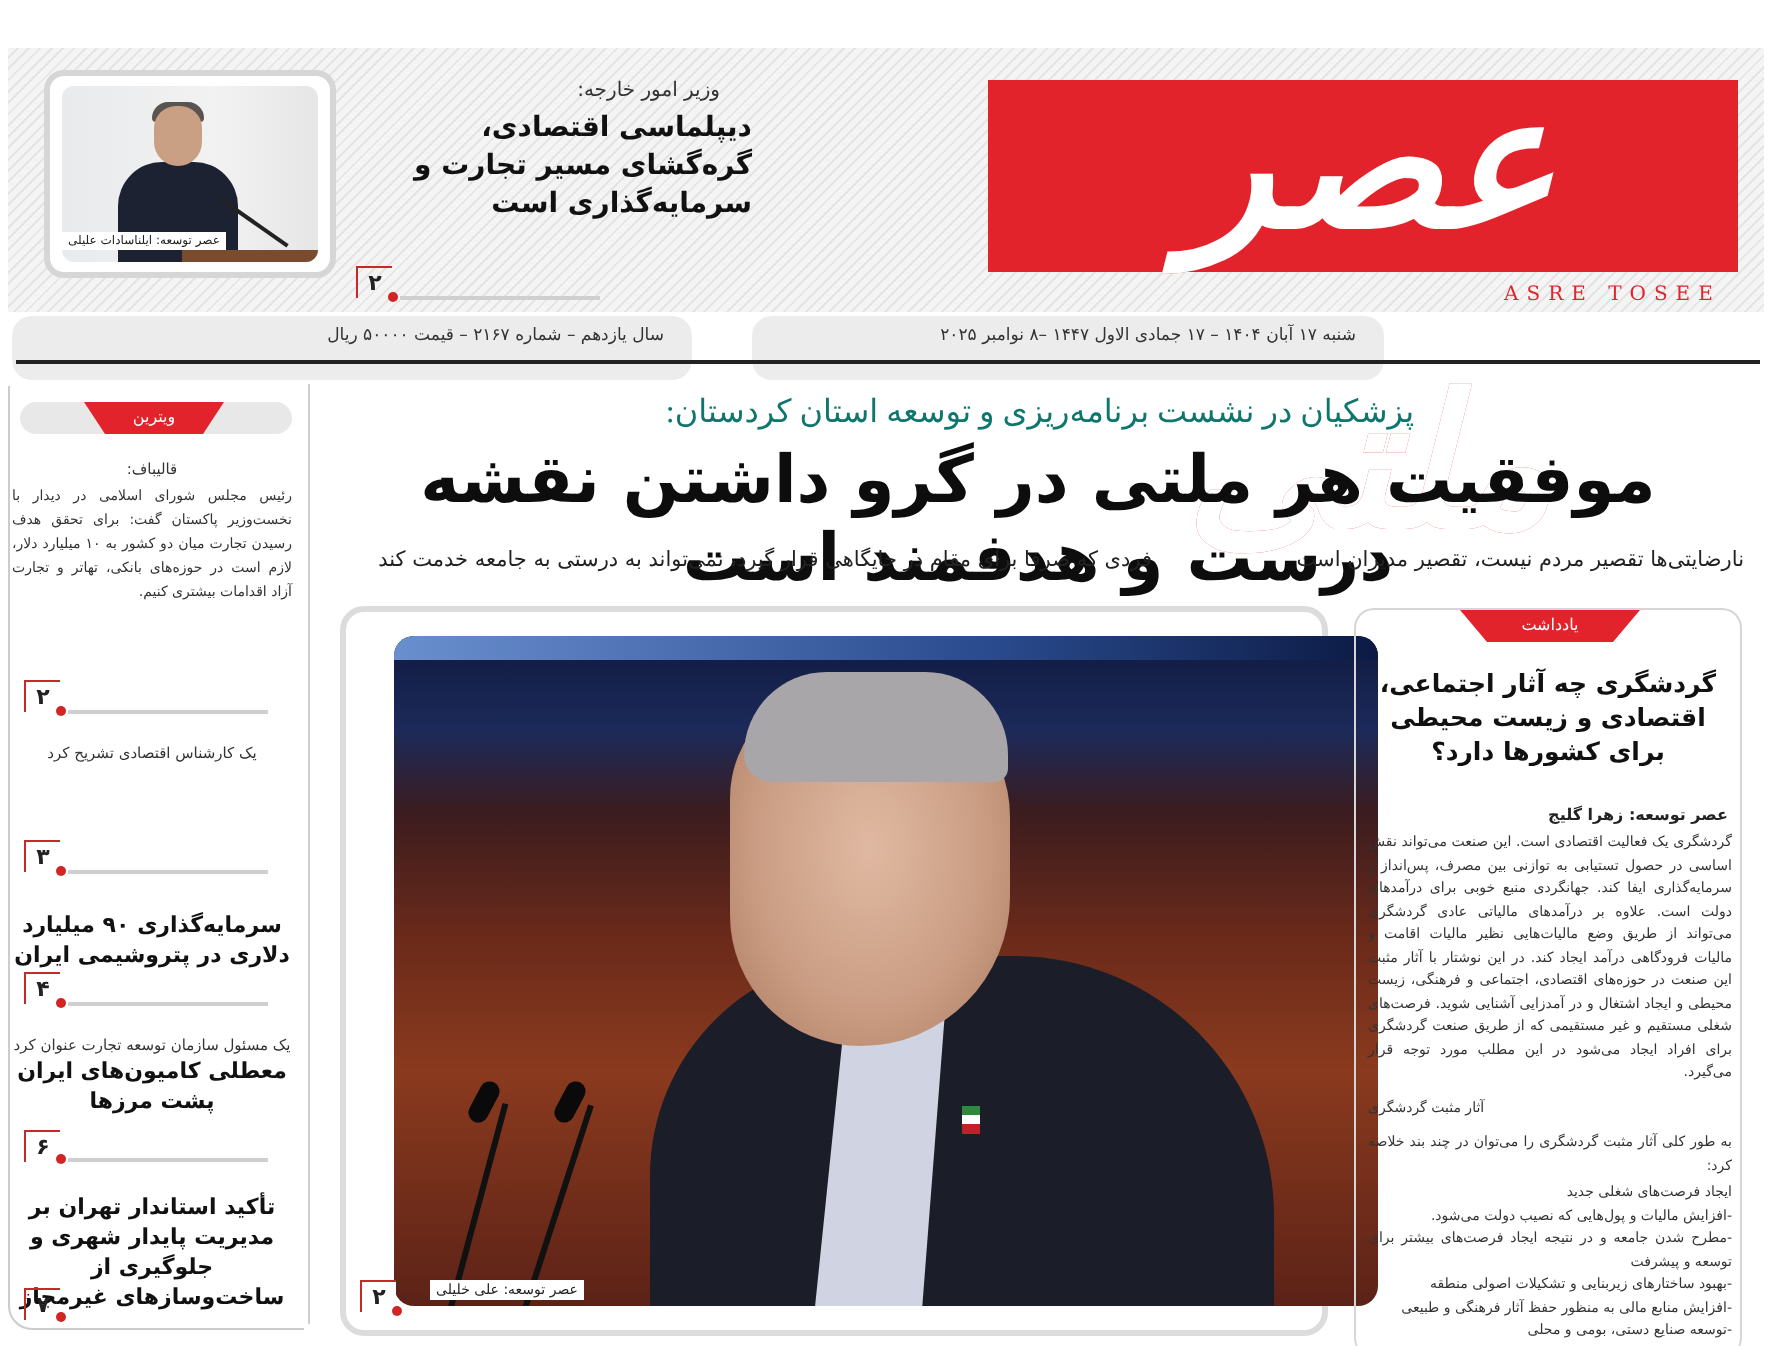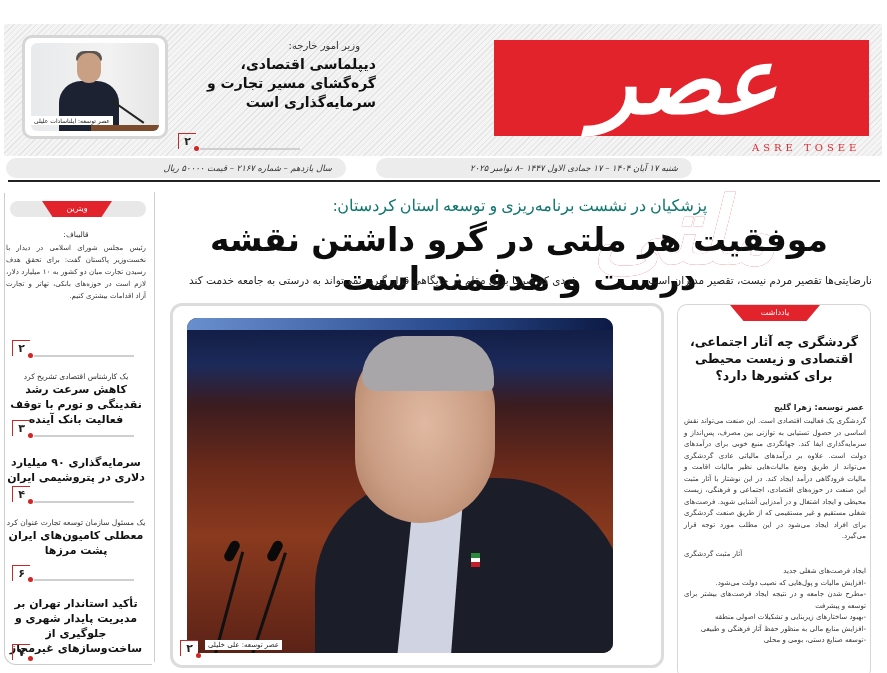--- a/index.html
+++ b/index.html
@@ -62,22 +62,22 @@
   .teaser-title { position: absolute; left: 176px; top: 55px; width: 200px; font-size: 14px; font-weight: bold; line-height: 19px; color: #111; }
 
   .page-num {
     position: absolute; width: 18px; height: 16px; border: 1.5px solid #c52a2a; border-right: none; border-bottom: none;
     font-size: 11px; font-weight: bold; text-align: center; line-height: 15px; color: #222;
   }
   .page-num-line { position: absolute; height: 1.5px; background: #cfcfcf; }
   .page-num-dot { position: absolute; width: 5px; height: 5px; border-radius: 50%; background: #d02525; }
 
   .info-bar {
-    position: absolute; top: 158px; height: 20px; background: #ececec; border-radius: 10px;
-    font-size: 8.5px; color: #333; line-height: 20px; padding: 0 14px; white-space: nowrap; font-style: italic;
+    position: absolute; top: 158px; height: 32px; background: #ececec; border-radius: 10px;
+    font-size: 8.5px; color: #333; line-height: 20px; padding: 0 14px; white-space: nowrap;
   }
   .rule { position: absolute; left: 8px; top: 180px; width: 872px; height: 1.5px; background: #222; }
 
   .vsep { position: absolute; left: 154px; top: 192px; width: 1px; height: 470px; background: #cfcfcf; }
 
   .side-box { position: absolute; left: 4px; top: 193px; width: 148px; height: 472px; border-bottom: 1px solid #ccc; border-left: 1px solid #ccc; border-radius: 0 0 0 12px; }
   .tab-pill { position: absolute; height: 16px; background: #e8e8e8; border-radius: 9px; }
   .tab-red {
     position: absolute; height: 16px; background: #e3232b; color: #fff; font-size: 8px; text-align: center; line-height: 15px;
     clip-path: polygon(0 0, 100% 0, 85% 100%, 15% 100%);
@@ -90,21 +90,21 @@
   .main-kicker { position: absolute; left: 170px; top: 196px; width: 700px; text-align: center; font-size: 16px; color: #0f766e; font-family: Liberation Serif, serif; }
   .main-title { position: absolute; left: 166px; top: 220px; width: 706px; text-align: center; font-size: 33px; font-weight: bold; letter-spacing: -1.5px; color: #0d0d0d; }
   .sub-right { position: absolute; left: 620px; top: 274px; width: 252px; font-size: 10.5px; color: #222; text-align: right; }
   .sub-left { position: absolute; left: 176px; top: 274px; width: 400px; font-size: 10.5px; color: #222; text-align: right; }
 
   .main-photo-frame {
     position: absolute; left: 170px; top: 303px; width: 494px; height: 365px;
     border: 3px solid #dcdcdc; border-radius: 12px; background: #fff;
   }
   .main-photo {
-    position: absolute; left: 14px; top: 12px; width: 426px; height: 335px; border-radius: 10px; overflow: hidden;
+    position: absolute; left: 24px; top: 12px; width: 492px; height: 335px; border-radius: 10px; overflow: hidden;
     background: linear-gradient(180deg, #0f1a3f 0%, #1c2a5a 14%, #3b1c1f 26%, #6b2a1a 45%, #8a3a1e 65%, #5c2217 100%);
   }
   .main-photo .screen-glow { position: absolute; left: 0; top: 0; width: 100%; height: 12px; background: linear-gradient(90deg,#6a8fcf,#2a4c8f 60%,#0c1a44); }
   .main-photo .jacket { position: absolute; left: 128px; top: 160px; width: 312px; height: 200px; background: #1b1d29; border-radius: 110px 130px 0 0; }
   .main-photo .shirt { position: absolute; left: 200px; top: 175px; width: 90px; height: 175px; background: #cfd3e2; clip-path: polygon(30% 0, 85% 0, 70% 100%, 10% 100%); }
   .main-photo .face { position: absolute; left: 168px; top: 25px; width: 140px; height: 180px; background: radial-gradient(ellipse at 50% 45%, #e0b9a2 0%, #c99c82 60%, #a9785f 100%); border-radius: 60px 70px 80px 70px; }
   .main-photo .hair { position: absolute; left: 175px; top: 18px; width: 132px; height: 55px; background: #a8a6a8; border-radius: 60px 60px 10px 20px; }
   .main-photo .pin { position: absolute; left: 284px; top: 235px; width: 9px; height: 14px; background: linear-gradient(180deg,#2c8a3c 0 33%,#ffffff 33% 66%,#c21f2b 66%); }
   .main-photo .mic1 { position: absolute; left: 40px; top: 232px; width: 3px; height: 110px; background: #111; transform: rotate(15deg); }
   .main-photo .mic2 { position: absolute; left: 80px; top: 232px; width: 3px; height: 110px; background: #111; transform: rotate(18deg); }
@@ -158,21 +158,20 @@
 <div class="side-item" style="top:230px;">
   <div class="side-kicker">قالیباف:</div>
   <div class="side-body">رئیس مجلس شورای اسلامی در دیدار با نخست‌وزیر پاکستان گفت: برای تحقق هدف رسیدن تجارت میان دو کشور به ۱۰ میلیارد دلار، لازم است در حوزه‌های بانکی، تهاتر و تجارت آزاد اقدامات بیشتری کنیم.</div>
 </div>
 <div class="page-num" style="left:12px; top:340px;">۲</div>
 <div class="page-num-dot" style="left:28px; top:353px;"></div>
 <div class="page-num-line" style="left:34px; top:355px; width:100px;"></div>
 
 <div class="side-item" style="top:372px;">
   <div class="side-kicker">یک کارشناس اقتصادی تشریح کرد</div>
-  <div class="side-title">کاهش سرعت رشد نقدینگی و تورم با توقف فعالیت بانک آینده</div>
 </div>
 <div class="page-num" style="left:12px; top:420px;">۳</div>
 <div class="page-num-dot" style="left:28px; top:433px;"></div>
 <div class="page-num-line" style="left:34px; top:435px; width:100px;"></div>
 
 <div class="side-item" style="top:455px;">
   <div class="side-title">سرمایه‌گذاری ۹۰ میلیارد دلاری در پتروشیمی ایران</div>
 </div>
 <div class="page-num" style="left:12px; top:486px;">۴</div>
 <div class="page-num-dot" style="left:28px; top:499px;"></div>
@@ -215,20 +214,21 @@
 <div class="page-num" style="left:180px; top:640px; background:#fff;">۲</div>
 <div class="page-num-dot" style="left:196px; top:653px;"></div>
 
 <div class="note-box"></div>
 <div class="tab-red" style="left:730px; top:305px; width:90px;">یادداشت</div>
 <div class="note-title">گردشگری چه آثار اجتماعی، اقتصادی و زیست محیطی برای کشورها دارد؟</div>
 <div class="note-author">عصر توسعه: زهرا گلیج</div>
 <div class="note-body">
   <p>گردشگری یک فعالیت اقتصادی است. این صنعت می‌تواند نقش اساسی در حصول تستیابی به توازنی بین مصرف، پس‌انداز و سرمایه‌گذاری ایفا کند. جهانگردی منبع خوبی برای درآمدهای دولت است. علاوه بر درآمدهای مالیاتی عادی گردشگری می‌تواند از طریق وضع مالیات‌هایی نظیر مالیات اقامت و مالیات فرودگاهی درآمد ایجاد کند. در این نوشتار با آثار مثبت این صنعت در حوزه‌های اقتصادی، اجتماعی و فرهنگی، زیست محیطی و ایجاد اشتغال و در آمدزایی آشنایی شوید. فرصت‌های شغلی مستقیم و غیر مستقیمی که از طریق صنعت گردشگری برای افراد ایجاد می‌شود در این مطلب مورد توجه قرار می‌گیرد.</p>
   <p class="center">آثار مثبت گردشگری</p>
+  <p style="margin-bottom:2px;">به طور کلی آثار مثبت گردشگری را می‌توان در چند بند خلاصه کرد:</p>
   <div>ایجاد فرصت‌های شغلی جدید</div>
   <div>-افزایش مالیات و پول‌هایی که نصیب دولت می‌شود.</div>
   <div>-مطرح شدن جامعه و در نتیجه ایجاد فرصت‌های بیشتر برای توسعه و پیشرفت</div>
   <div>-بهبود ساختارهای زیربنایی و تشکیلات اصولی منطقه</div>
   <div>-افزایش منابع مالی به منظور حفظ آثار فرهنگی و طبیعی</div>
   <div>-توسعه صنایع دستی، بومی و محلی</div>
 
 </div>
 
 </body></html>

